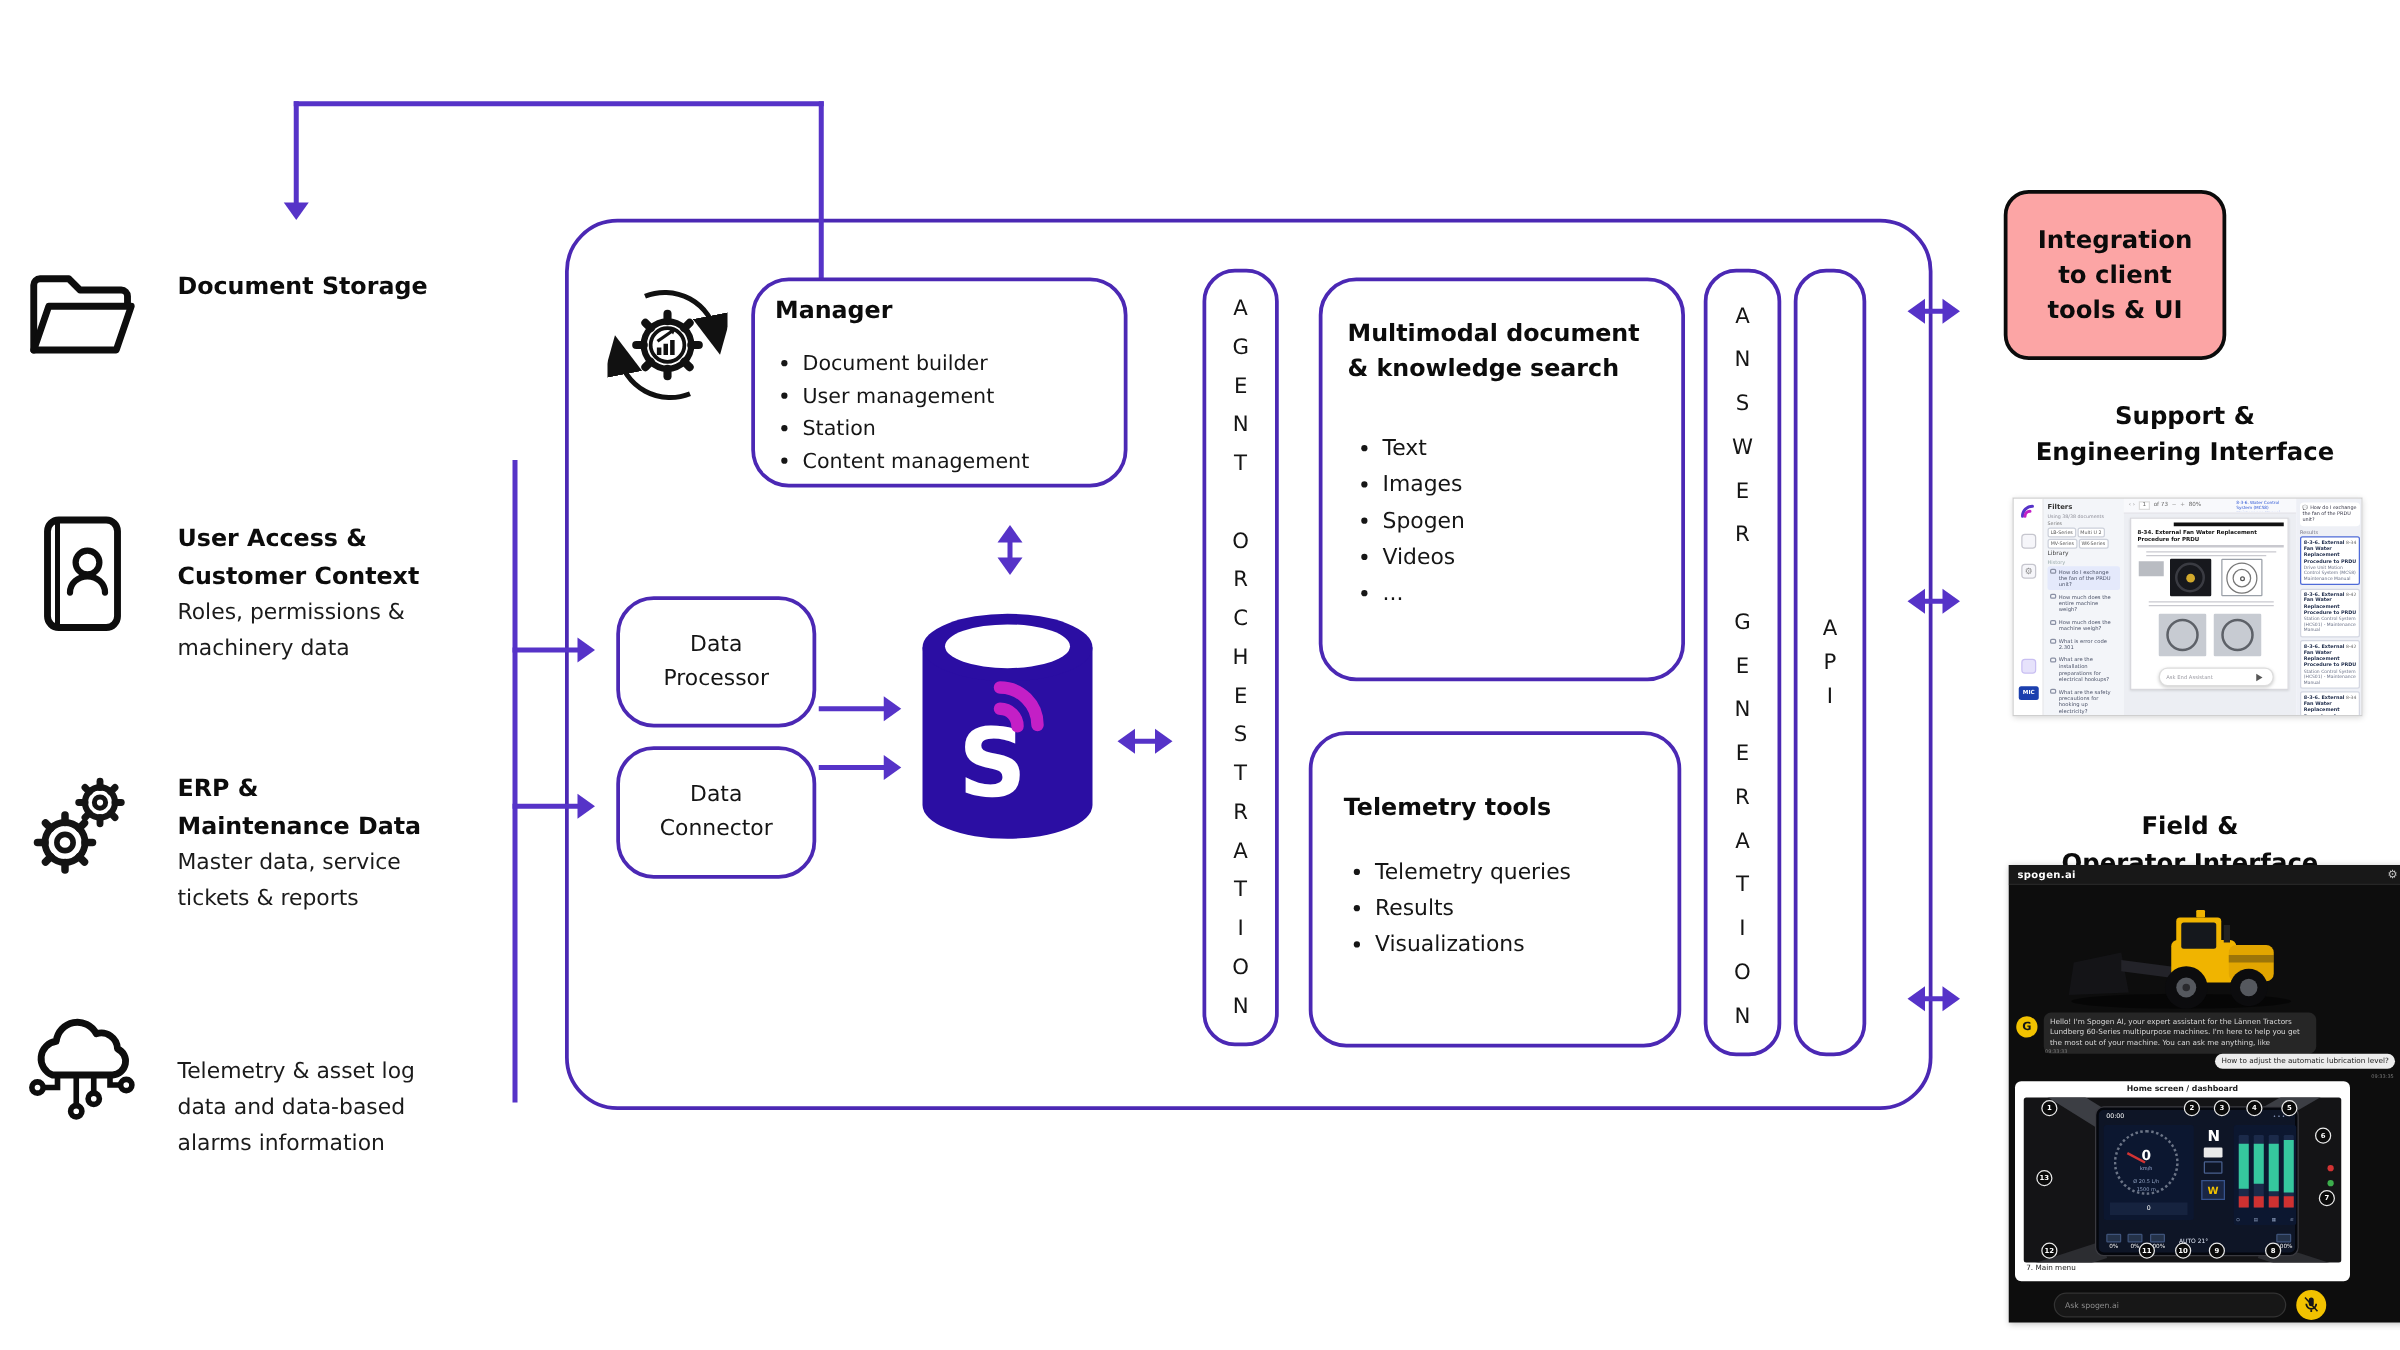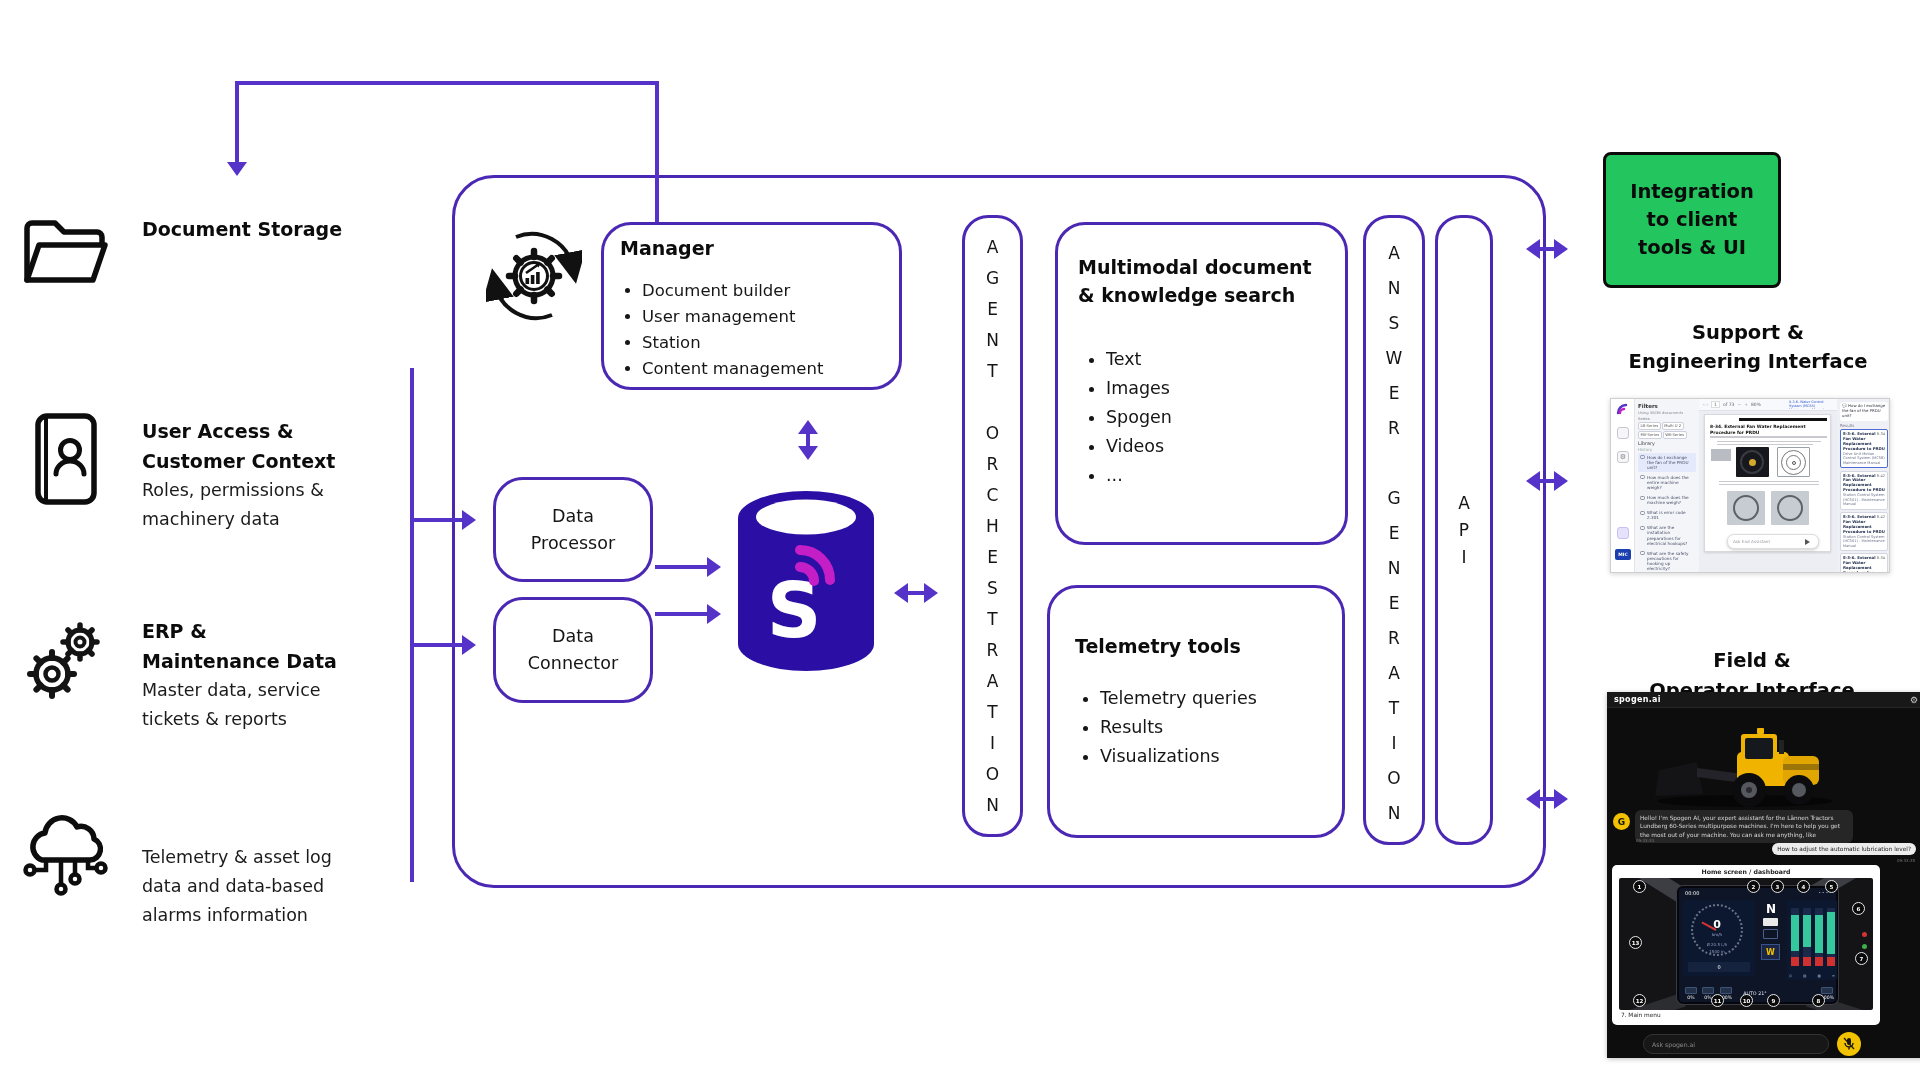--- a/index.html
+++ b/index.html
@@ -39,21 +39,21 @@
   .src-title{position:absolute;font-weight:bold;font-size:19px;line-height:30px;color:#0c0c0c;white-space:pre-line}
   .src-body{position:absolute;font-size:17.5px;line-height:29px;color:#1b1b1b;white-space:pre-wrap}
 
   
   .blist{list-style:disc}
   .blist li{font-size:16.5px;line-height:26px;color:#161616}
   .blist2 li{font-size:17.5px;line-height:29px}
   .box-title{font-weight:bold;font-size:19px;line-height:28px;color:#0c0c0c;white-space:pre-line}
 
   
-  .intbox{position:absolute;border:3.5px solid #0b0b0b;border-radius:8px;background:#22c55e;
+  .intbox{position:absolute;border:3.5px solid #0b0b0b;border-radius:20px;background:#fca5a5;
     display:flex;align-items:center;justify-content:center;text-align:center;
     font-weight:bold;font-size:19.5px;line-height:28px;white-space:pre-line;color:#0b0b0b}
   .shot-title{position:absolute;text-align:center;font-weight:bold;font-size:19.5px;line-height:29px;white-space:pre-line;color:#0b0b0b}
 
   
   .support-shot{position:absolute;left:1610px;top:398px;width:280px;height:175px;background:#fff;
     border:1px solid #cfcfcf;box-shadow:0 1px 5px rgba(0,0,0,.18);font-size:5px;overflow:hidden}
   .s-rail{position:absolute;left:0;top:0;width:24px;height:100%;background:#fff;border-right:1px solid #e4e4e8}
   .s-railbtn{position:absolute;left:6px;width:12px;height:12px;border:1px solid #c6c6ce;border-radius:3px;background:#f6f6fa}
   .s-side{position:absolute;left:24px;top:0;width:64px;height:100%;background:#f3f5f9;padding:4px 3px;overflow:hidden}

